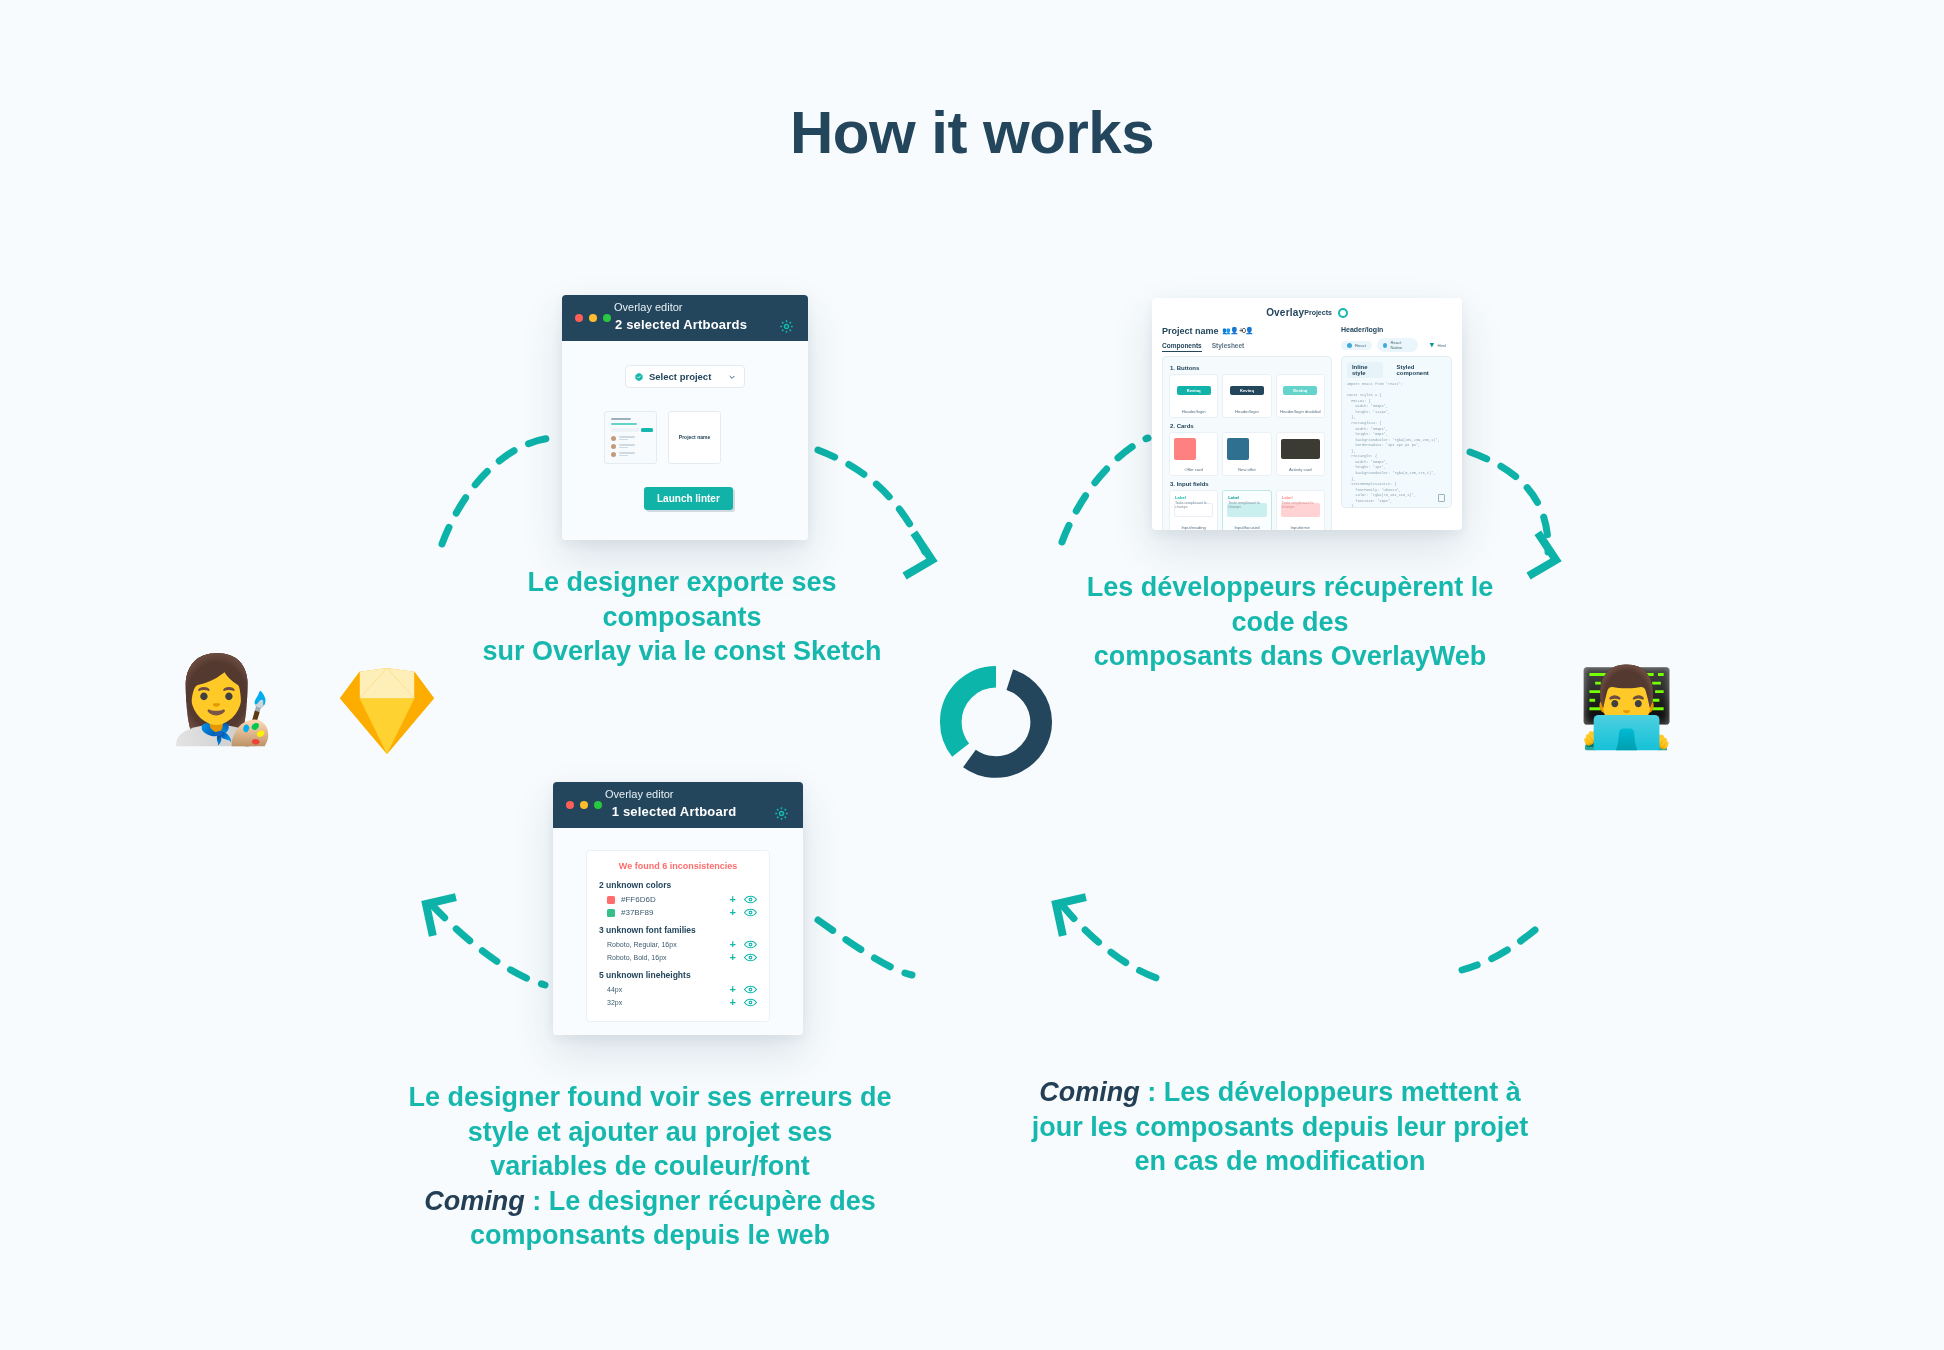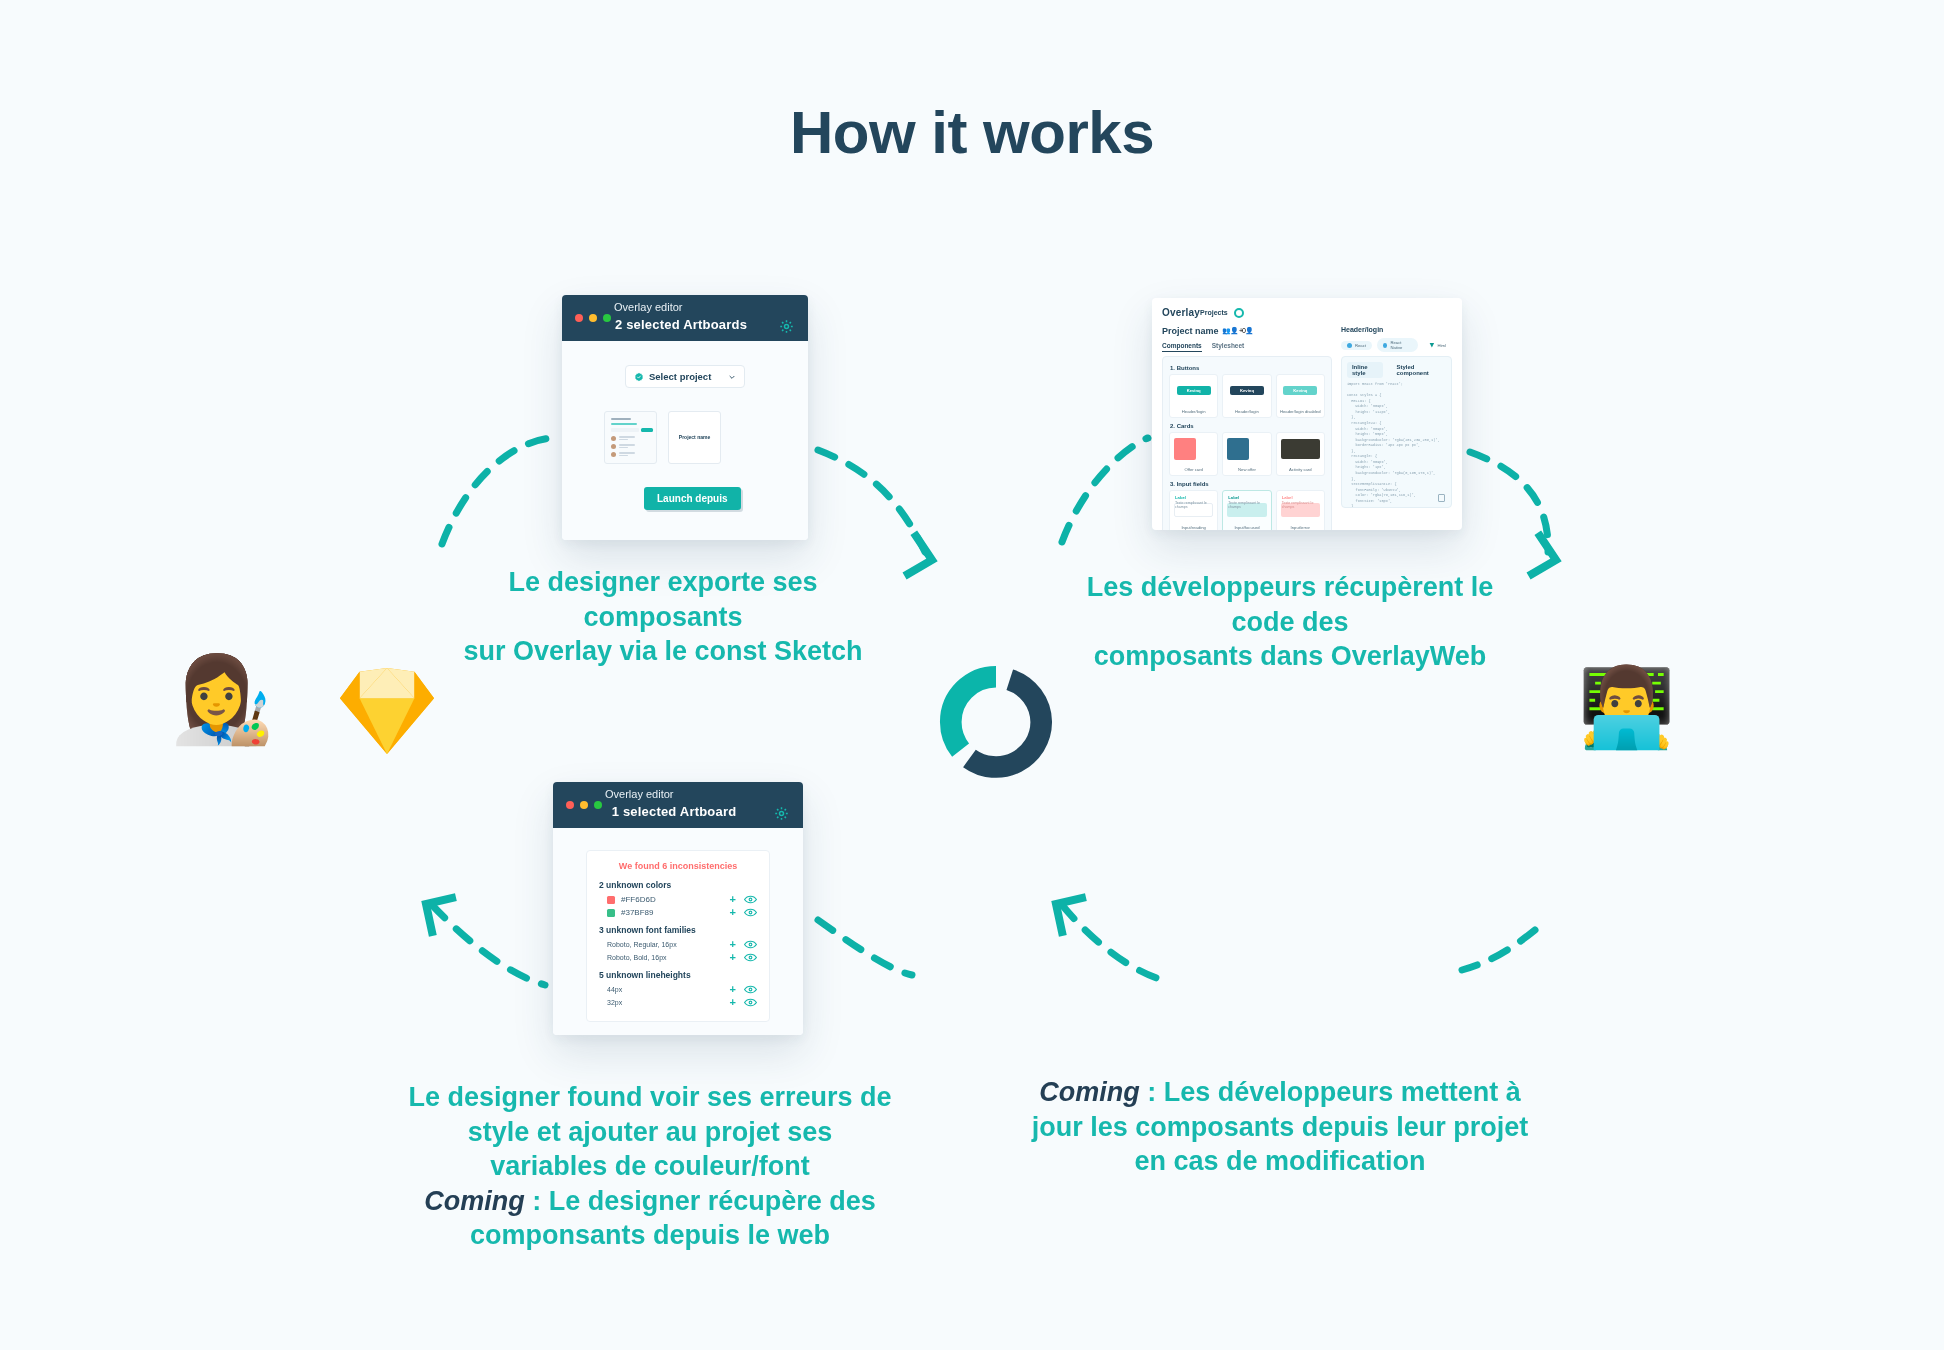--- a/index.html
+++ b/index.html
@@ -23,21 +23,21 @@
   .caption {
     position: absolute;
     text-align: center;
     color: #16b8ad;
     font-size: 27px; font-weight: 700; line-height: 1.28;
   }
   .caption .coming {
     color: #243f55; font-style: italic; font-weight: 700;
   }
   .caption .sep { color: #16b8ad; }
-  #cap-1 { left: 448px; top: 565px; width: 430px; }
+  #cap-1 { left: 467px; top: 565px; width: 430px; }
   #cap-2 { left: 1080px; top: 570px; width: 420px; }
   #cap-3 { left: 400px; top: 1080px; width: 500px; }
   #cap-4 { left: 1030px; top: 1075px; width: 500px; }
 
   
   .win {
     position: absolute;
     background: #ffffff;
     border-radius: 4px;
     box-shadow: 0 18px 42px rgba(30,60,90,0.13), 0 4px 12px rgba(30,60,90,0.06);
@@ -93,21 +93,21 @@
   }
   .btn-linter {
     position: absolute; left: 82px; top: 146px;
     background: #11b3a8; color: #fff; font-size: 10px; font-weight: 700;
     padding: 6px 13px; border-radius: 3px; border: none;
     box-shadow: 2px 2px 0 rgba(35,70,92,0.18);
   }
 
   
   #win-2 { left: 1152px; top: 298px; width: 310px; height: 232px; padding: 9px 10px; background:#fff; }
-  .ow-head { display: flex; align-items: center; justify-content: flex-start; }
+  .ow-head { display: flex; align-items: center; justify-content: center; }
   .ow-logo { font-size: 10px; font-weight: 700; color: #23465c; letter-spacing: .2px; }
   .ow-right { display: flex; align-items: center; gap: 6px; }
   .ow-projects { font-size: 7px; color: #23465c; font-weight: 600; }
   .ow-ring { width: 10px; height: 10px; border-radius: 50%; border: 2px solid #16b8ad; }
   .ow-cols { display: flex; gap: 9px; margin-top: 8px; }
   .ow-left-col { width: 176px; }
   .ow-right-col { width: 115px; }
   .ow-proj-row { display: flex; align-items: center; gap: 4px; }
   .ow-proj-name { font-size: 9px; font-weight: 700; color: #23465c; }
   .ow-faces { font-size: 7px; letter-spacing: -1px; }
@@ -235,21 +235,21 @@
           <span class="mini-line" style="left:14px;top:35px;width:9px;height:1.2px"></span>
           <span class="mini-av" style="left:6px;top:40px;width:5px;height:5px"></span>
           <span class="mini-line" style="left:14px;top:40px;width:16px;height:1.6px"></span>
           <span class="mini-line" style="left:14px;top:43px;width:9px;height:1.2px"></span>
         </div>
         <div class="thumb">
           <div class="thumb-label">Project name</div>
         </div>
       </div>
 
-      <button class="btn-linter">Launch depuis</button>
+      <button class="btn-linter">Launch linter</button>
     </div>
   </div>
 
   <div class="win" id="win-2">
     <div class="ow-head">
       <span class="ow-logo">Overlay</span>
       <span class="ow-right">
         <span class="ow-projects">Projects</span>
         <span class="ow-ring"></span>
       </span>

